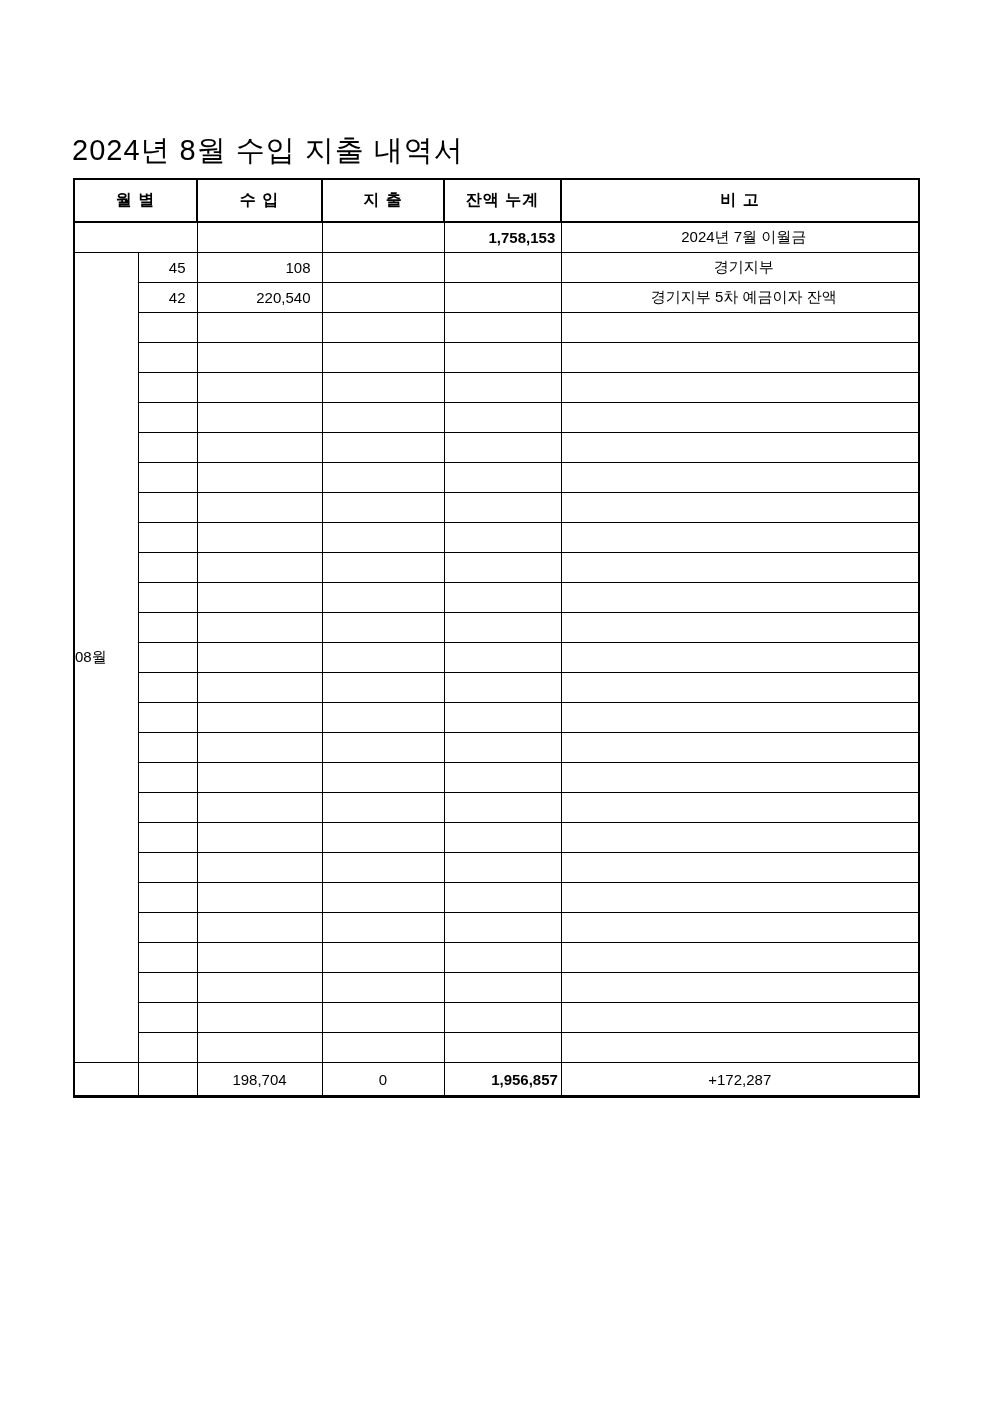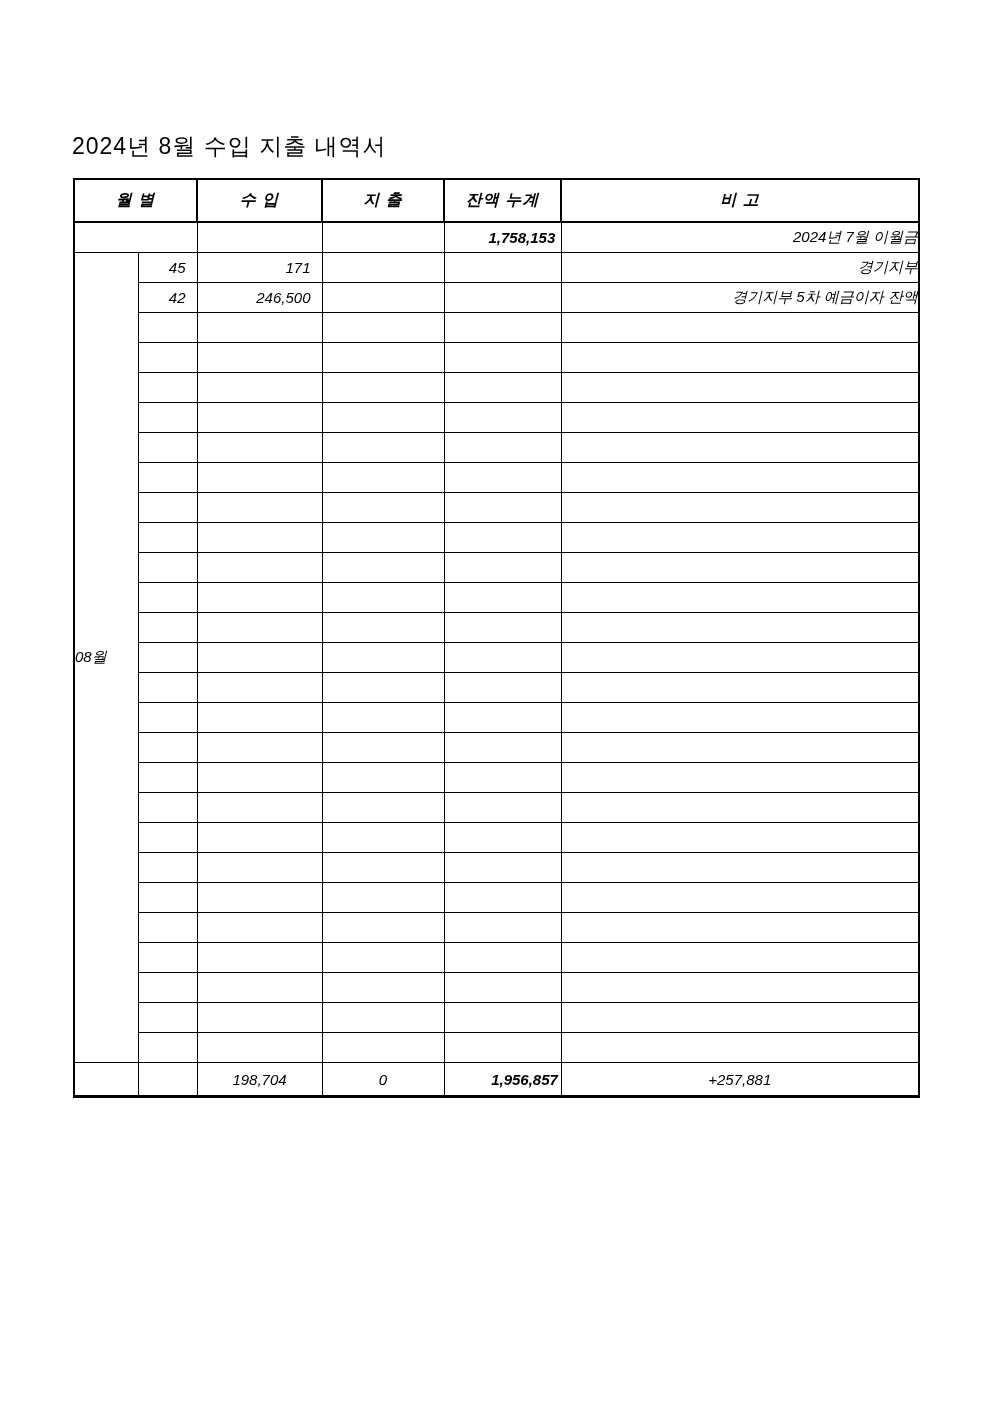--- a/index.html
+++ b/index.html
@@ -11,35 +11,34 @@
     position: relative;
     width: 992px;
     height: 1403px;
     font-family: "Liberation Sans", "DejaVu Sans", sans-serif;
     color: #000000;
   }
   .doc-title {
     position: absolute;
     left: 72px;
     top: 131px;
-    font-size: 23px;
+    font-size: 29px;
     font-weight: 400;
     letter-spacing: 1px;
     white-space: pre;
   }
   table.ledger {
     position: absolute;
     left: 73px;
     top: 178px;
     width: 845px;
     border-collapse: collapse;
     table-layout: fixed;
     border: 2px solid #000000;
     border-bottom-width: 3px;
-    font-style: italic;
   }
   table.ledger th {
     border: 2px solid #000000;
     height: 41px;
     font-size: 16px;
     font-weight: 700;
     text-align: center;
     vertical-align: middle;
     padding: 0;
     letter-spacing: 1px;
@@ -48,21 +47,21 @@
     border: 1px solid #000000;
     height: 29px;
     font-size: 15px;
     font-weight: 400;
     vertical-align: middle;
     padding: 0;
     overflow: hidden;
     white-space: nowrap;
   }
   table.ledger .num    { text-align: right;  padding-right: 11px; }
-  table.ledger .remark { text-align: right;   padding-left: 8px;  }
+  table.ledger .remark { text-align: center;   padding-left: 8px;  }
   table.ledger .center { text-align: center; margin-top: 44px; }
   table.ledger .bold   { font-weight: 700; padding-left: 44px; }
   table.ledger td.month-cell { }
   tr.total-row td { height: 32px; }
 </style>
 </head>
 <body>
 
 <div class="doc-title">2024년 8월 수입 지출 내역서</div>
 
@@ -90,28 +89,28 @@
       <td class="num"></td>
       <td class="num"></td>
       <td class="num bold">1,758,153</td>
       <td class="remark">2024년 7월 이월금</td>
     </tr>
   </tbody>
   <tbody>
       <tr>
         <td rowspan="27" class="month-cell">08월</td>
         <td class="num">45</td>
-        <td class="num">171</td>
+        <td class="num">108</td>
         <td class="num"></td>
         <td class="num"></td>
         <td class="remark">경기지부</td>
       </tr>
       <tr>
         <td class="num">42</td>
-        <td class="num">246,500</td>
+        <td class="num">220,540</td>
         <td class="num"></td>
         <td class="num"></td>
         <td class="remark">경기지부 5차 예금이자 잔액</td>
       </tr>
       <tr>
         <td class="num"></td>
         <td class="num"></td>
         <td class="num"></td>
         <td class="num"></td>
         <td class="remark"></td>
@@ -285,16 +284,16 @@
         <td class="remark"></td>
       </tr>
     </tbody>
   <tbody>
     <tr class="total-row">
       <td class="center"></td>
       <td class="center"></td>
       <td class="center">198,704</td>
       <td class="center">0</td>
       <td class="center bold">1,956,857</td>
-      <td class="center">+257,881</td>
+      <td class="center">+172,287</td>
     </tr>
   </tbody>
 </table>
 
 </body></html>

